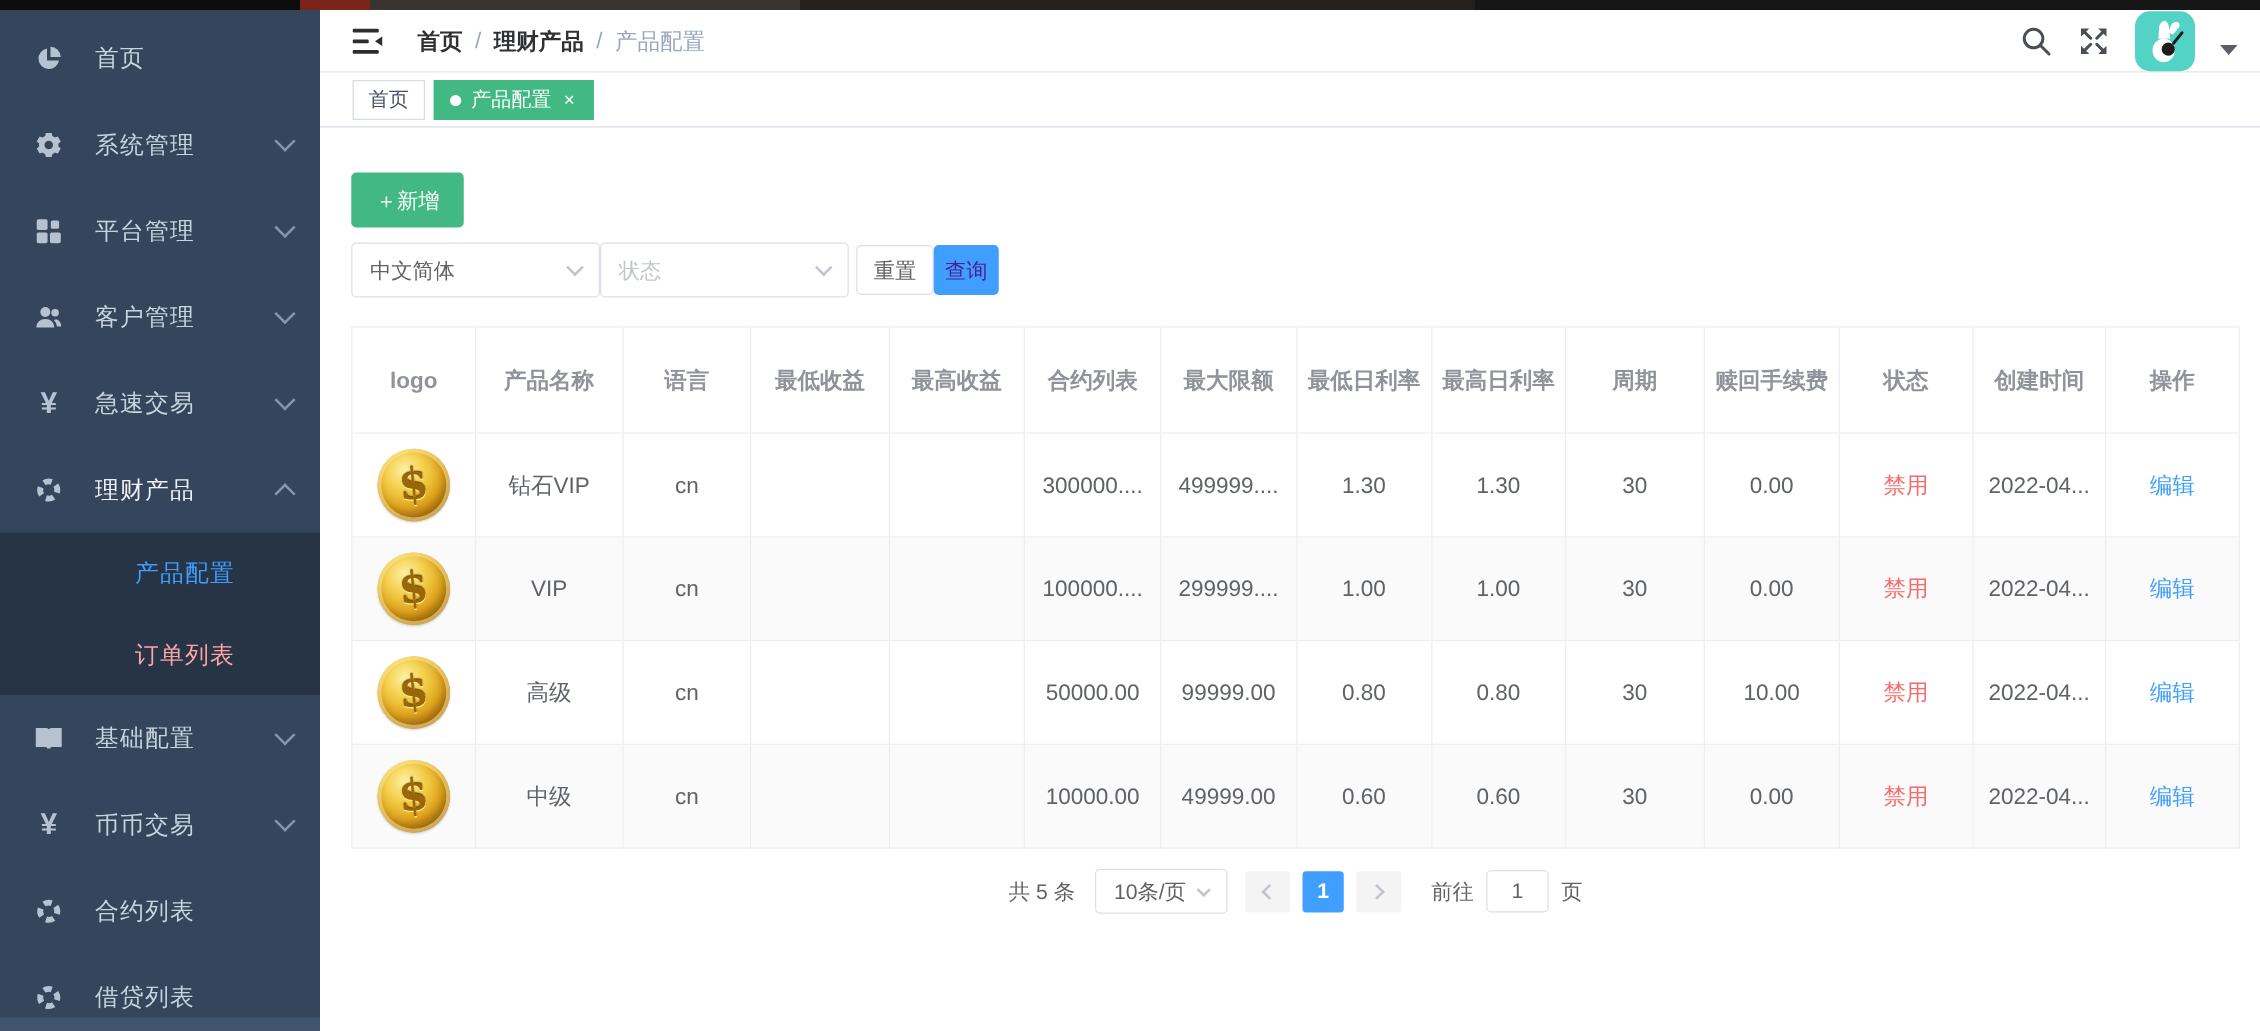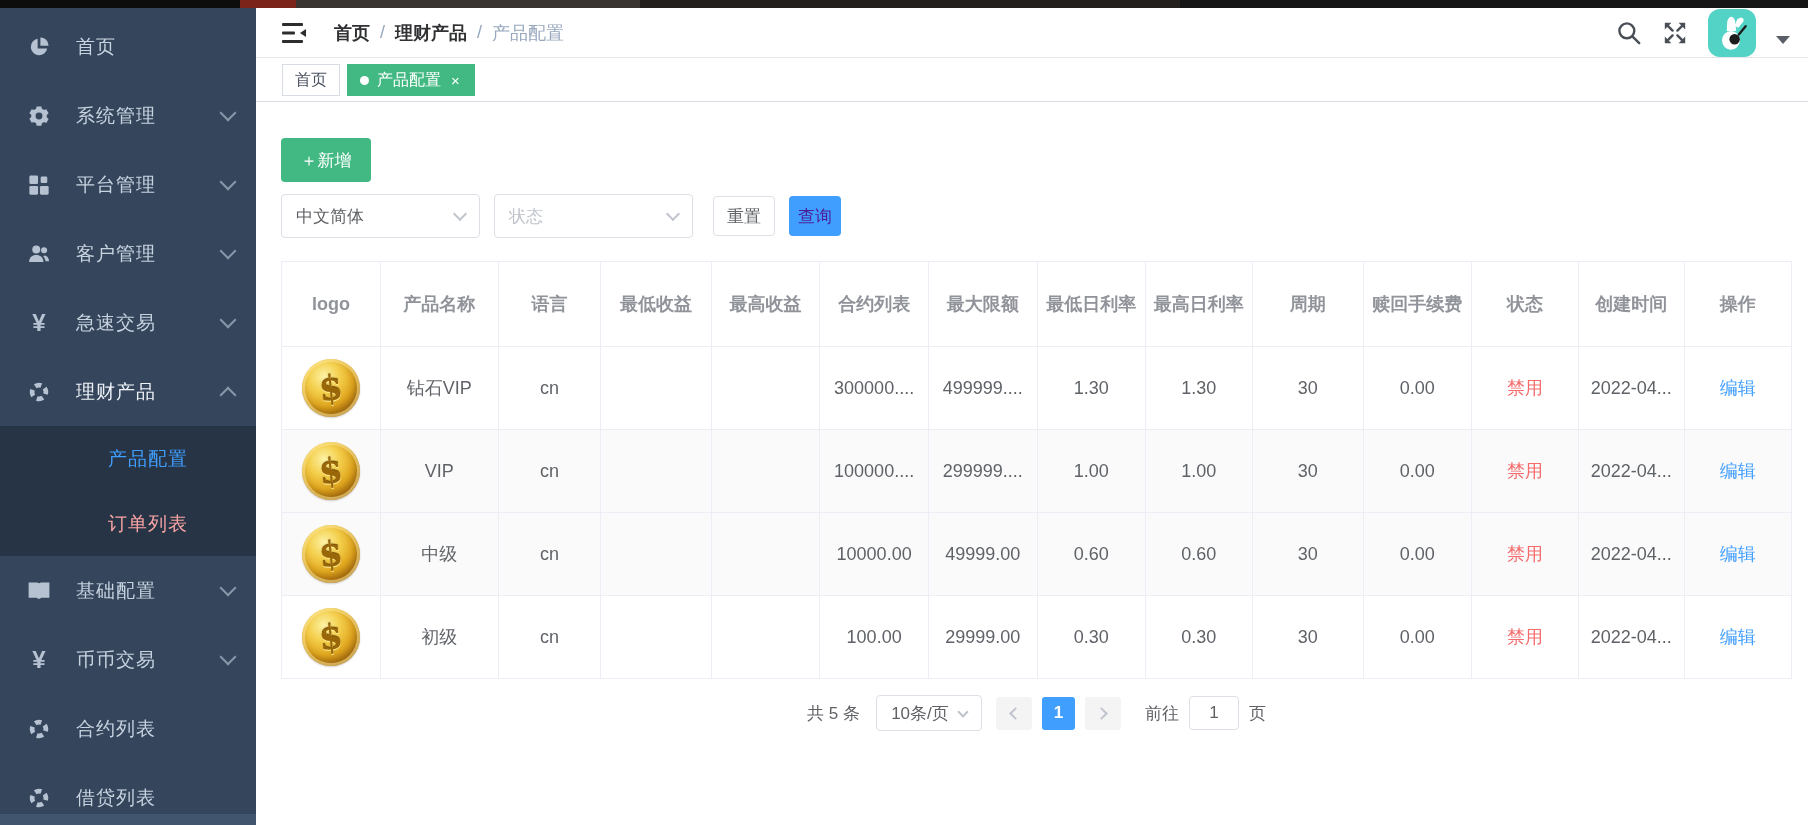--- a/index.html
+++ b/index.html
@@ -49,21 +49,21 @@
   .tabbar { height:44px; display:flex; align-items:flex-end; gap:7px; padding:0 0 5px 26px; border-bottom:1px solid #d8dce5; }
   .tag { height:32px; display:flex; align-items:center; padding:0 12px; border:1px solid #d8dce5; background:#fff; color:#495060; font-size:16px; cursor:pointer; gap:8px; }
   .tag.active { background:#42b983; border-color:#42b983; color:#fff; }
   .tag .dot { width:9px; height:9px; border-radius:50%; background:#fff; }
   .tag .x { font-size:15px; line-height:1; padding:0 2px; cursor:pointer; }
 
   
   .content { flex:1; padding:36px 20px 0 25px; overflow:hidden; }
   .btn { border:none; border-radius:4px; font-size:17px; cursor:pointer; font-family:inherit; }
   .btn-add { background:#42b983; color:#fff; width:90px; height:44px; }
-  .filters { display:flex; align-items:center; margin-top:12px; gap:14px; }
+  .filters { display:flex; align-items:center; margin-top:12px; }
   .sel { width:199px; height:44px; border:1px solid #dcdfe6; border-radius:4px; background:#fff; display:flex; align-items:center; padding:0 14px; font-size:17px; cursor:pointer; }
   .sel .sel-txt { flex:1; color:#606266; }
   .sel .sel-txt.ph { color:#bfc4cc; }
   .sel .sel-chev { width:10px; height:10px; border-right:2px solid #c0c4cc; border-bottom:2px solid #c0c4cc; transform:rotate(45deg); margin-top:-4px; }
   .btn-reset { background:#fff; border:1px solid #dcdfe6; color:#606266; width:62px; height:40px; margin-left:6px; }
   .btn-query { background:#409eff; color:#4c1d95; width:52px; height:40px; }
 
   table.grid { border-collapse:collapse; table-layout:fixed; width:1511px; margin-top:23px;
     border-left:1px solid #ebeef5; border-right:1px solid #ebeef5; border-top:1px solid #ebeef5; }
   .grid th, .grid td { border-right:1px solid #ebeef5; border-bottom:1px solid #ebeef5; text-align:center; vertical-align:middle; overflow:hidden; white-space:nowrap; }
@@ -346,56 +346,56 @@
                 <td>100000....</td>
                 <td>299999....</td>
                 <td>1.00</td>
                 <td>1.00</td>
                 <td>30</td>
                 <td>0.00</td>
                 <td><span class="st-danger">禁用</span></td>
                 <td>2022-04...</td>
                 <td><span class="lnk">编辑</span></td>
               </tr>
+              <tr>
+                <td>
+                  <span class="coin"></span>
+                </td>
+                <td>高级</td>
+                <td>cn</td>
+                <td></td>
+                <td></td>
+                <td>50000.00</td>
+                <td>99999.00</td>
+                <td>0.80</td>
+                <td>0.80</td>
+                <td>30</td>
+                <td>10.00</td>
+                <td><span class="st-danger">禁用</span></td>
+                <td>2022-04...</td>
+                <td><span class="lnk">编辑</span></td>
+              </tr>
               <tr class="striped">
                 <td>
                   <span class="coin"></span>
                 </td>
                 <td>中级</td>
                 <td>cn</td>
                 <td></td>
                 <td></td>
                 <td>10000.00</td>
                 <td>49999.00</td>
                 <td>0.60</td>
                 <td>0.60</td>
                 <td>30</td>
                 <td>0.00</td>
                 <td><span class="st-danger">禁用</span></td>
                 <td>2022-04...</td>
                 <td><span class="lnk">编辑</span></td>
               </tr>
-              <tr>
-                <td>
-                  <span class="coin"></span>
-                </td>
-                <td>初级</td>
-                <td>cn</td>
-                <td></td>
-                <td></td>
-                <td>100.00</td>
-                <td>29999.00</td>
-                <td>0.30</td>
-                <td>0.30</td>
-                <td>30</td>
-                <td>0.00</td>
-                <td><span class="st-danger">禁用</span></td>
-                <td>2022-04...</td>
-                <td><span class="lnk">编辑</span></td>
-              </tr>
             </tbody>
           </table>
 
         <div class="pager">
           <span class="pg-total">共 5 条</span>
           <span class="pg-size">
             <span>10条/页</span>
             <span class="sel-chev"></span>
           </span>
           <span class="pg-btn">

